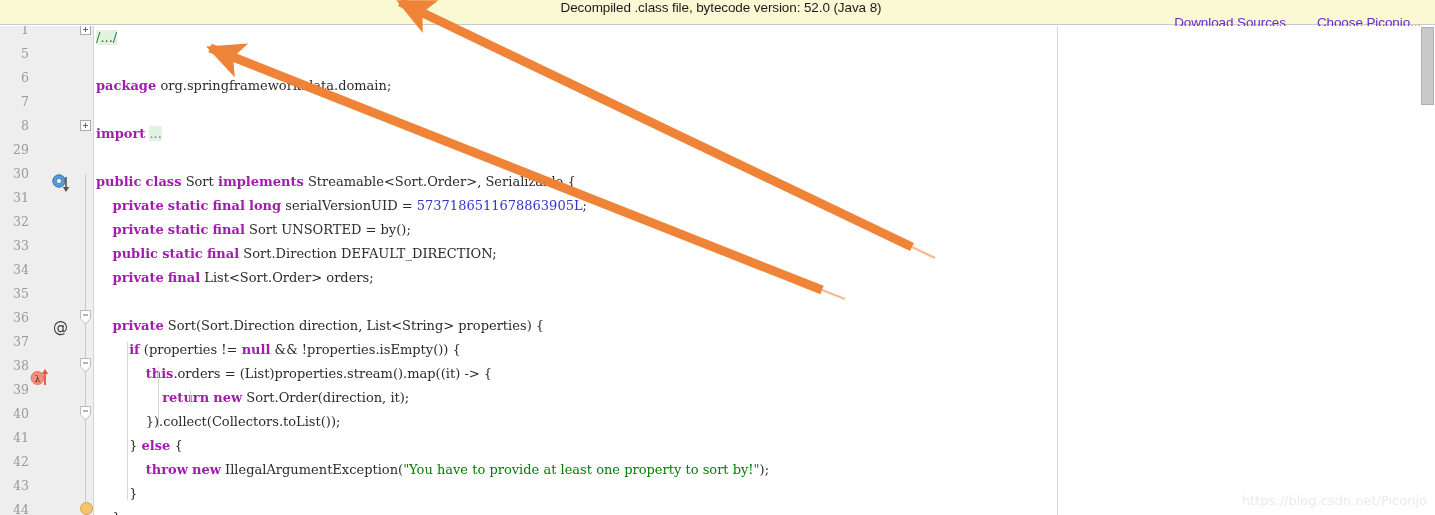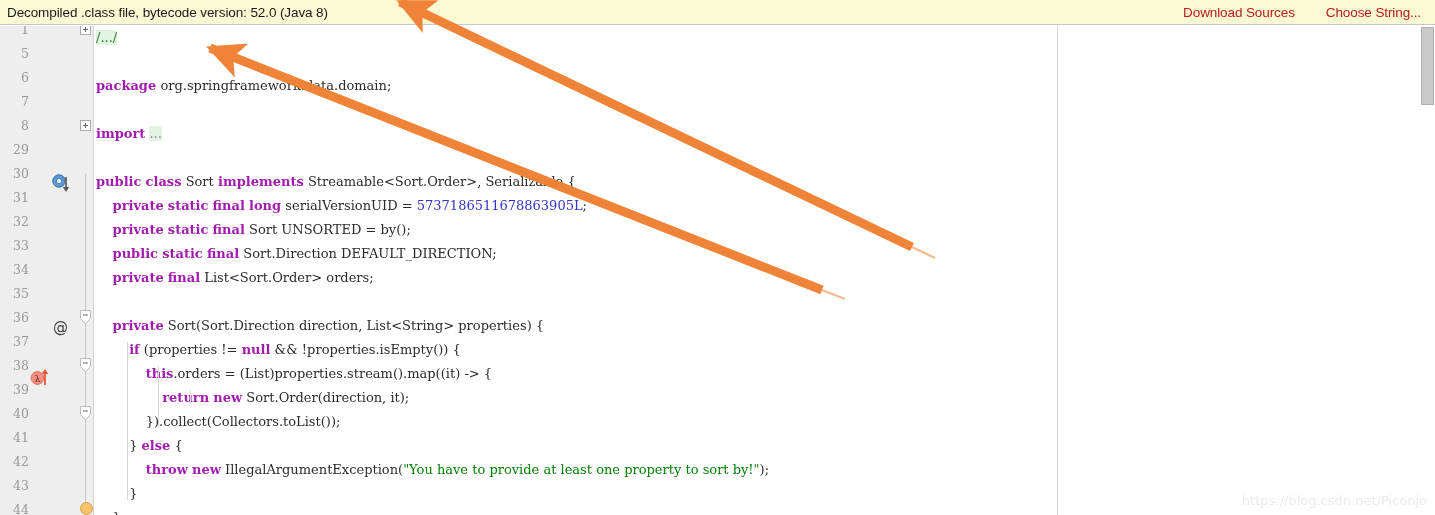--- a/index.html
+++ b/index.html
@@ -19,38 +19,39 @@
   #banner {
     position: absolute;
     left: 0; top: 0;
     width: 1435px;
     height: 25px;
     background: #fbf9d4;
     border-bottom: 1px solid #c9c9c9;
     box-sizing: border-box;
     display: flex;
     align-items: center;
+    flex-direction: column;
   }
   #banner-text {
     font-size: 13.5px;
     color: #1a1a1a;
     margin-left: 7px;
     white-space: nowrap;
     letter-spacing: -0.1px;
   }
   #banner-links {
     margin-left: auto;
     display: flex;
     align-items: center;
     gap: 31px;
     padding-right: 14px;
   }
   .banner-link {
     font-size: 13.5px;
-    color: #b91c1c;
+    color: #6d28d9;
     white-space: nowrap;
     cursor: pointer;
     text-decoration: none;
     letter-spacing: -0.1px;
   }
 
   
   #editor {
     position: absolute;
     left: 0; top: 26px;
@@ -203,21 +204,21 @@
     white-space: nowrap;
   }
 </style>
 </head>
 <body>
 
 <div id="banner">
   <span id="banner-text">Decompiled .class file, bytecode version: 52.0 (Java 8)</span>
   <div id="banner-links">
     <span class="banner-link">Download Sources</span>
-    <span class="banner-link">Choose String...</span>
+    <span class="banner-link">Choose Piconjo...</span>
   </div>
 </div>
 
 <div id="editor">
 
   <div id="gutter">
       <div class="ln" style="top: -8px;">1</div>
       <div class="ln" style="top: 16px;">5</div>
       <div class="ln" style="top: 40px;">6</div>
       <div class="ln" style="top: 64px;">7</div>

